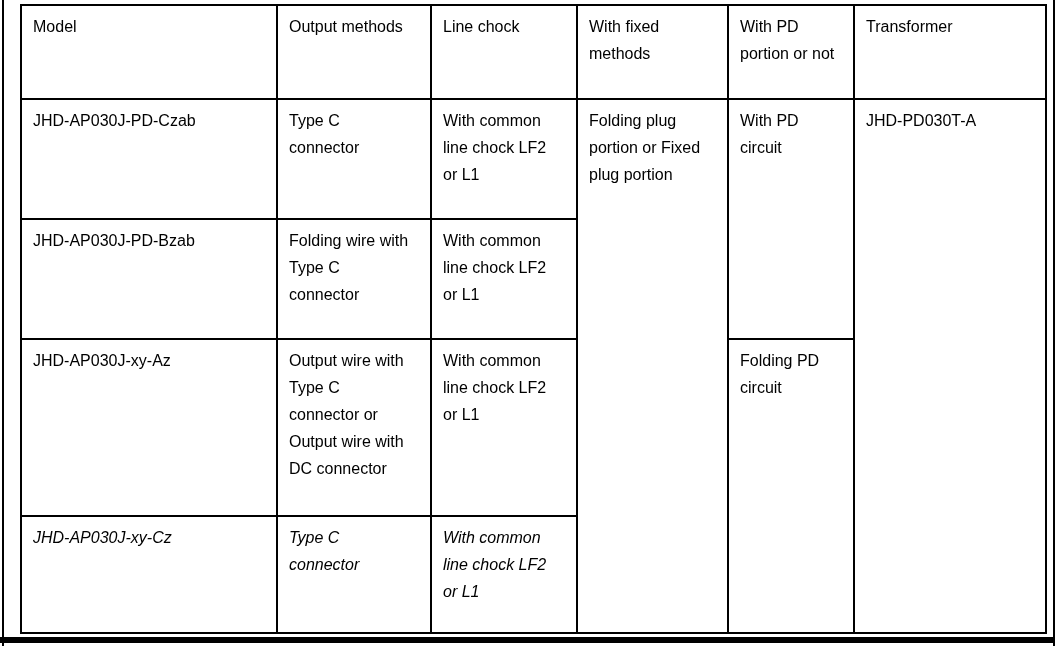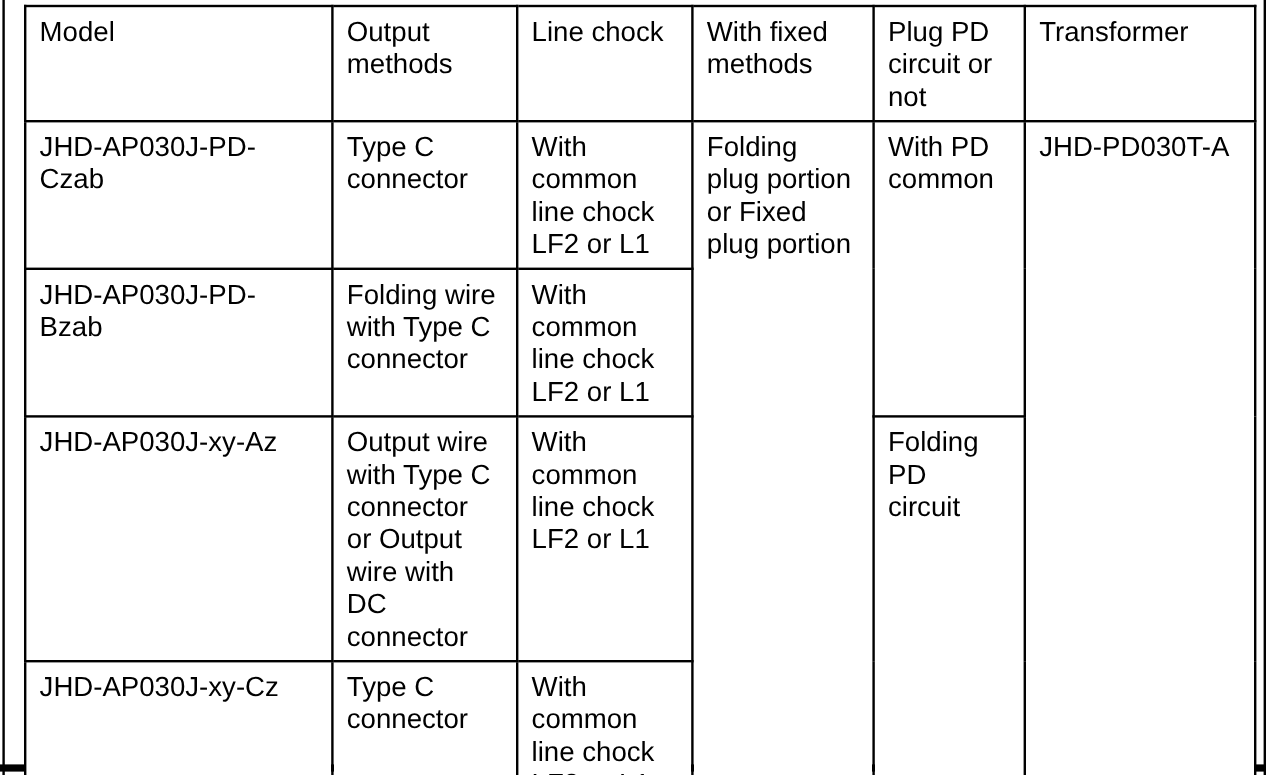--- a/index.html
+++ b/index.html
@@ -24,32 +24,32 @@
     position: absolute;
     left: 20px; top: 4px;
     width: 1025px;
     border-collapse: collapse;
     table-layout: fixed;
   }
   table.spec th, table.spec td {
     border: 2px solid #000000;
     vertical-align: top;
     text-align: left;
-    font-size: 23px;
+    font-size: 16px;
     line-height: 27px;
     font-weight: 400;
     padding: 7px 16px 6px 11px;
     background: #ffffff;
     overflow: hidden;
   }
   tr.row-header { height: 94px; }
   tr.row-1 { height: 120px; }
   tr.row-2 { height: 120px; }
   tr.row-3 { height: 177px; }
-  tr.row-4 { height: 117px; }
+  tr.row-4 { height: 117px; font-style: italic; }
 </style>
 </head>
 <body>
 
 <div class="page">
 
   <div class="frame-left"></div>
   <div class="frame-right"></div>
   <div class="rule-bottom"></div>
 
@@ -61,31 +61,31 @@
       <col style="width:151px">
       <col style="width:126px">
       <col style="width:192px">
     </colgroup>
     <thead>
       <tr class="row-header">
         <th>Model</th>
         <th>Output methods</th>
         <th>Line chock</th>
         <th>With fixed methods</th>
-        <th>Plug PD circuit or not</th>
+        <th>With PD portion or not</th>
         <th>Transformer</th>
       </tr>
     </thead>
     <tbody>
       <tr class="row-1">
         <td>JHD-AP030J-PD-Czab</td>
         <td>Type C connector</td>
         <td>With common line chock LF2 or L1</td>
         <td rowspan="4">Folding plug portion or Fixed plug portion</td>
-        <td rowspan="2">With PD common</td>
+        <td rowspan="2">With PD circuit</td>
         <td rowspan="4">JHD-PD030T-A</td>
       </tr>
       <tr class="row-2">
         <td>JHD-AP030J-PD-Bzab</td>
         <td>Folding wire with Type C connector</td>
         <td>With common line chock LF2 or L1</td>
       </tr>
       <tr class="row-3">
         <td>JHD-AP030J-xy-Az</td>
         <td>Output wire with Type C connector or Output wire with DC connector</td>

